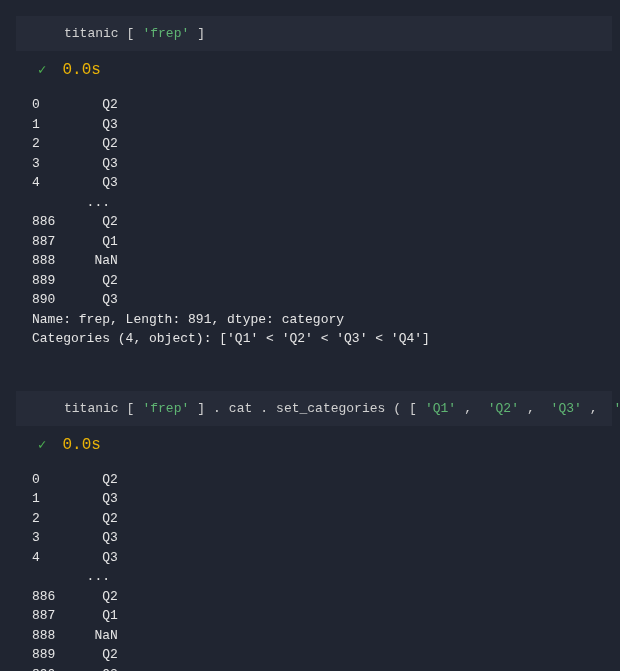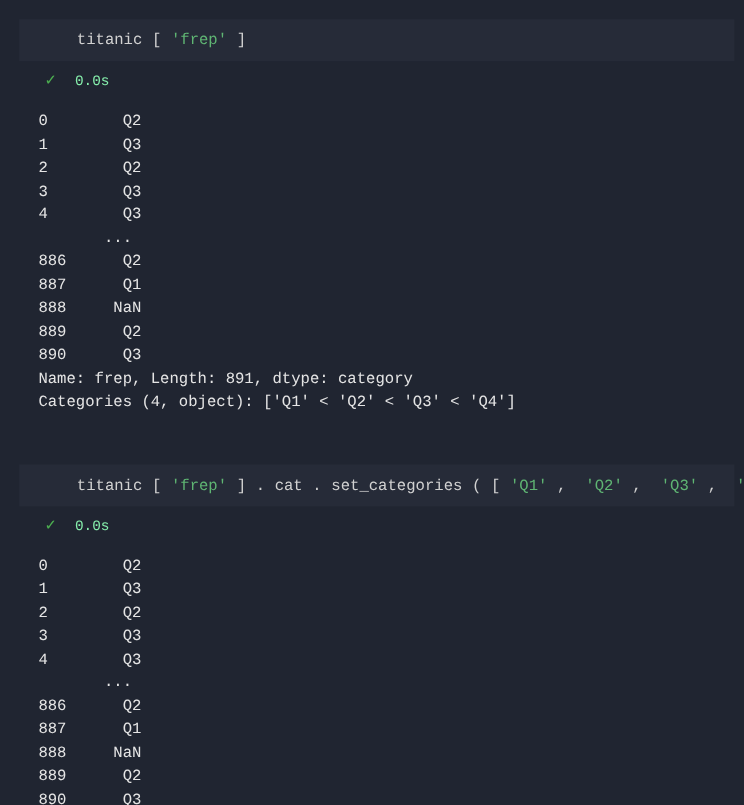--- a/index.html
+++ b/index.html
@@ -30,22 +30,22 @@
     display: flex;
     align-items: center;
     gap: 8px;
   }
   .check-icon {
     color: #4caf50;
     font-size: 14px;
     line-height: 1;
   }
   .exec-time {
-    color: #86efac;
-    font-size: 12px;
+    color: #eab308;
+    font-size: 16px;
   }
   .output {
     padding: 8px 0 4px 16px;
     white-space: pre;
     color: #e5e5e5;
     line-height: 1.5;
   }
   .tok-ident { color: #d1d1d1; }
   .tok-bracket { color: #d1d1d1; }
   .tok-str { color: #5fb573; }

